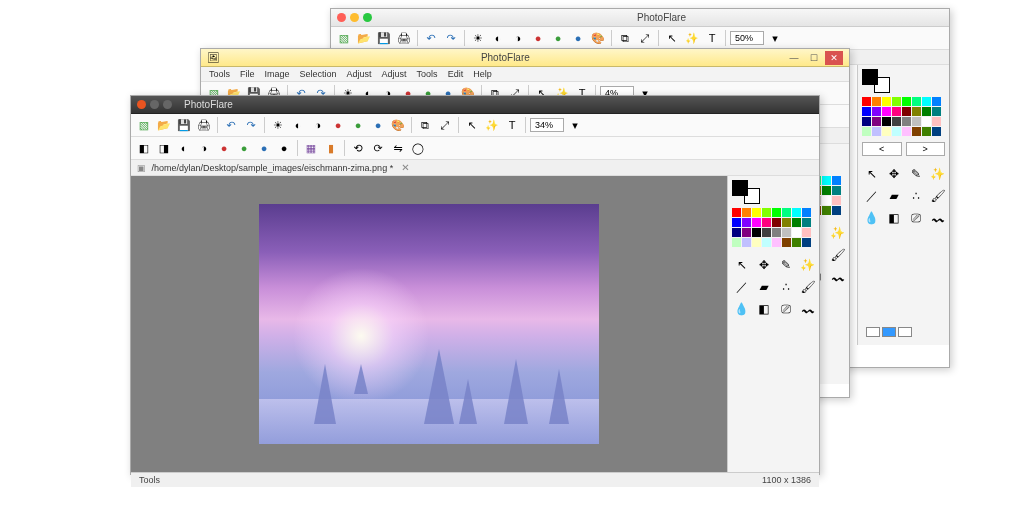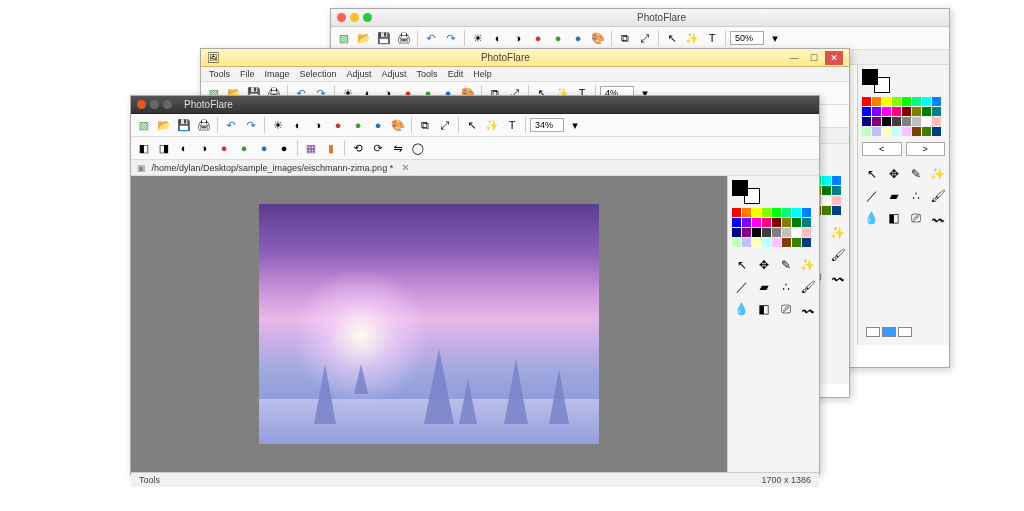--- a/index.html
+++ b/index.html
@@ -419,15 +419,15 @@
           <div class="tool">🖌</div>
           <div class="tool">💧</div>
           <div class="tool">◧</div>
           <div class="tool">⎚</div>
           <div class="tool">〰</div>
         </div>
     </div>
   </div>
   <div class="statusbar">
     <span>Tools</span>
-    <span>1700 x 1386</span>
+    <span>1100 x 1386</span>
   </div>
 </div>
 
 </body></html>

